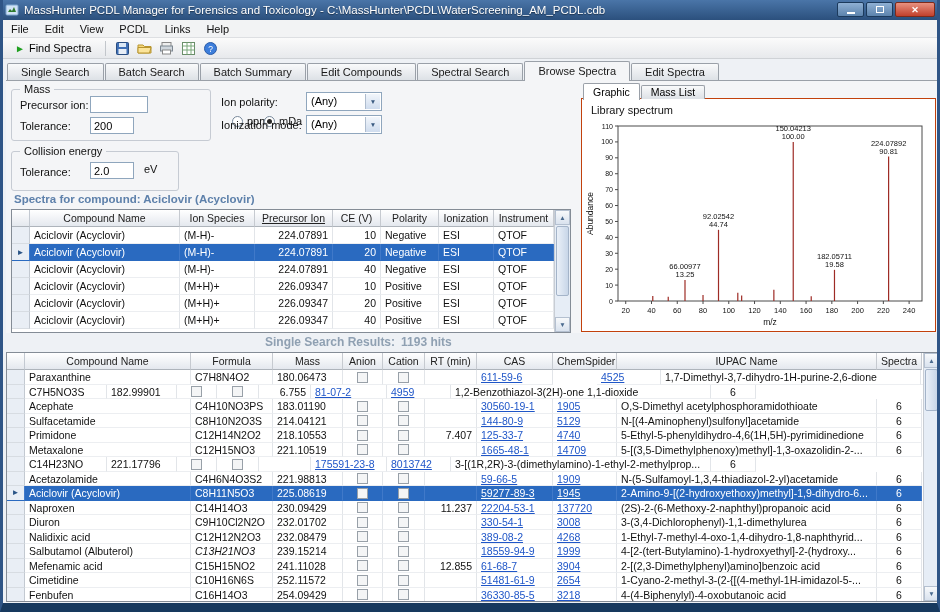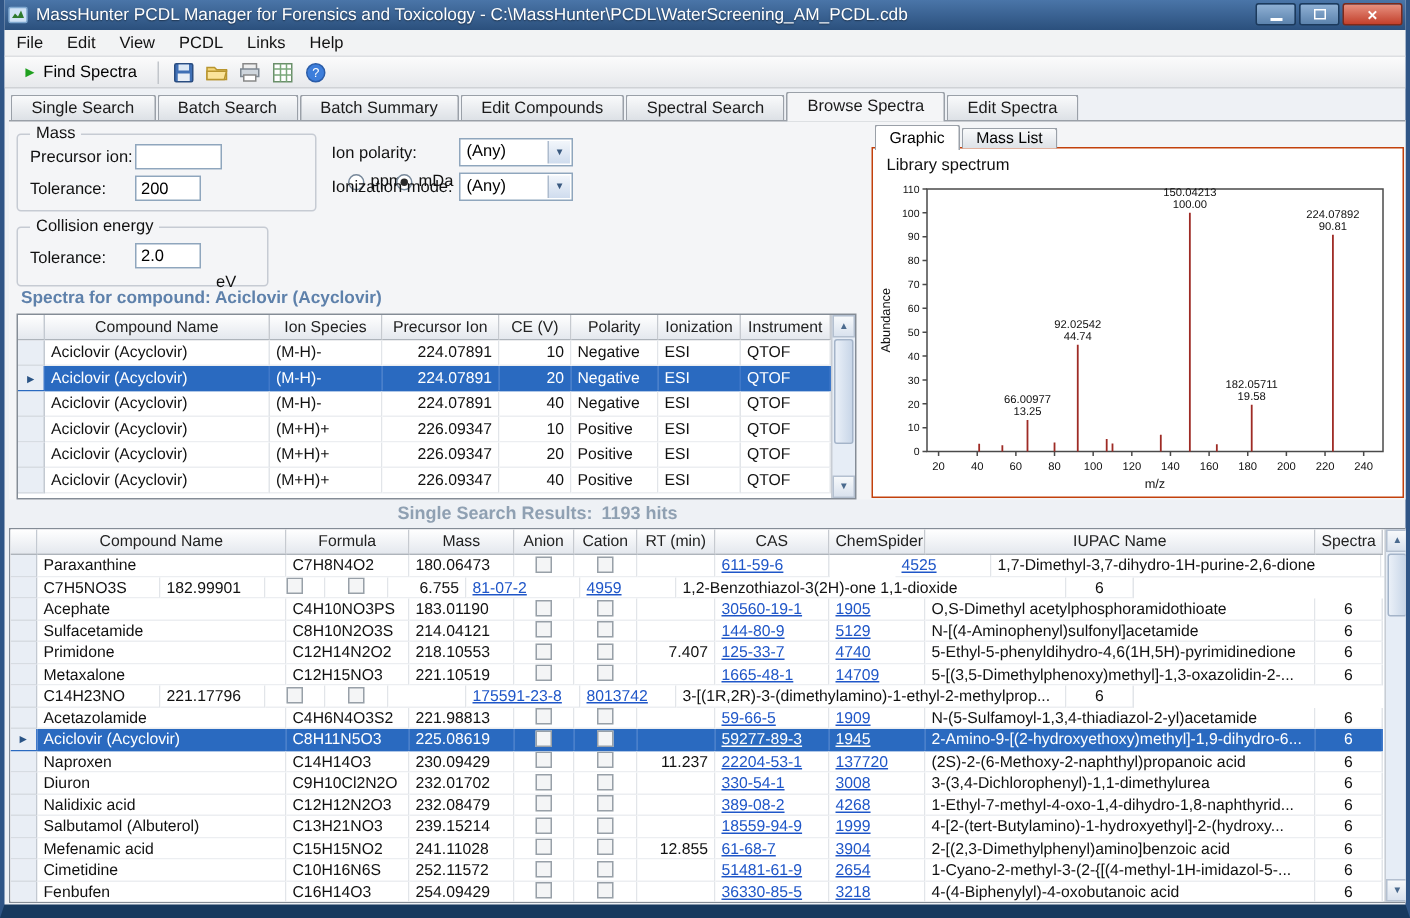--- a/index.html
+++ b/index.html
@@ -197,32 +197,32 @@
     <span class="flabel" style="left:215px;top:38px;">Ionization mode:</span>
     <div class="combo" style="left:300px;top:34px;">
       <span class="val">(Any)</span>
       <span class="arr">▼</span>
     </div>
 
     <div class="gbox" style="left:5px;top:70px;width:168px;height:40px;">
       <span class="gbox-label">Collision energy</span>
       <span class="flabel" style="left:8px;top:14px;">Tolerance:</span>
       <input class="tin" style="left: 78px; top: 10px; width: 44px;" value="2.0">
-      <span class="flabel" style="left:132px;top:30px;">eV</span>
+      <span class="flabel" style="left:132px;top:11px;">eV</span>
     </div>
 
     <span class="caption">Spectra for compound: Aciclovir (Acyclovir)</span>
 
     <div class="gridwrap" style="left:5px;top:128px;width:560px;height:124px;">
       <div class="grid">
           <div class="trow thead">
             <div class="cell selc"></div>
             <div class="cell hcell" style="width: 150px;">Compound Name</div>
             <div class="cell hcell" style="width: 75px;">Ion Species</div>
-            <div class="cell hcell" style="width: 78px;">Precursor Ion</div>
+            <div class="cell hcell" style="width: 78px; text-decoration: underline;">Precursor Ion</div>
             <div class="cell hcell" style="width: 48px;">CE (V)</div>
             <div class="cell hcell" style="width: 58px;">Polarity</div>
             <div class="cell hcell" style="width: 55px;">Ionization</div>
             <div class="cell hcell" style="width: 60px;">Instrument</div>
           </div>
           <div class="trow drow" style="height: 17px; line-height: 17px;">
             <div class="cell selc"></div>
             <div class="cell" style="width: 150px;">Aciclovir (Acyclovir)</div>
             <div class="cell" style="width: 75px;">(M-H)-</div>
             <div class="cell" style="width: 78px; text-align: right;">224.07891</div>
@@ -546,21 +546,21 @@
           <div class="cell" style="width: 42px; text-align: center;"><span class="cb"></span></div>
           <div class="cell" style="width: 52px; text-align: right;"></div>
           <div class="cell" style="width: 76px;"><span class="lnk">389-08-2</span></div>
           <div class="cell" style="width: 64px;"><span class="lnk">4268</span></div>
           <div class="cell" style="width: 260px;">1-Ethyl-7-methyl-4-oxo-1,4-dihydro-1,8-naphthyrid...</div>
           <div class="cell" style="width: 45px; text-align: center;">6</div>
         </div>
         <div class="trow drow" style="height: 14.5px; line-height: 14.5px;">
           <div class="cell selc"></div>
           <div class="cell" style="width: 166px;">Salbutamol (Albuterol)</div>
-          <div class="cell" style="width: 82px;">C13H21NO3</div>
+          <div class="cell" style="width: 82px; font-style: italic;">C13H21NO3</div>
           <div class="cell" style="width: 70px;">239.15214</div>
           <div class="cell" style="width: 40px; text-align: center;"><span class="cb"></span></div>
           <div class="cell" style="width: 42px; text-align: center;"><span class="cb"></span></div>
           <div class="cell" style="width: 52px; text-align: right;"></div>
           <div class="cell" style="width: 76px;"><span class="lnk">18559-94-9</span></div>
           <div class="cell" style="width: 64px;"><span class="lnk">1999</span></div>
           <div class="cell" style="width: 260px;">4-[2-(tert-Butylamino)-1-hydroxyethyl]-2-(hydroxy...</div>
           <div class="cell" style="width: 45px; text-align: center;">6</div>
         </div>
         <div class="trow drow" style="height: 14.5px; line-height: 14.5px;">

